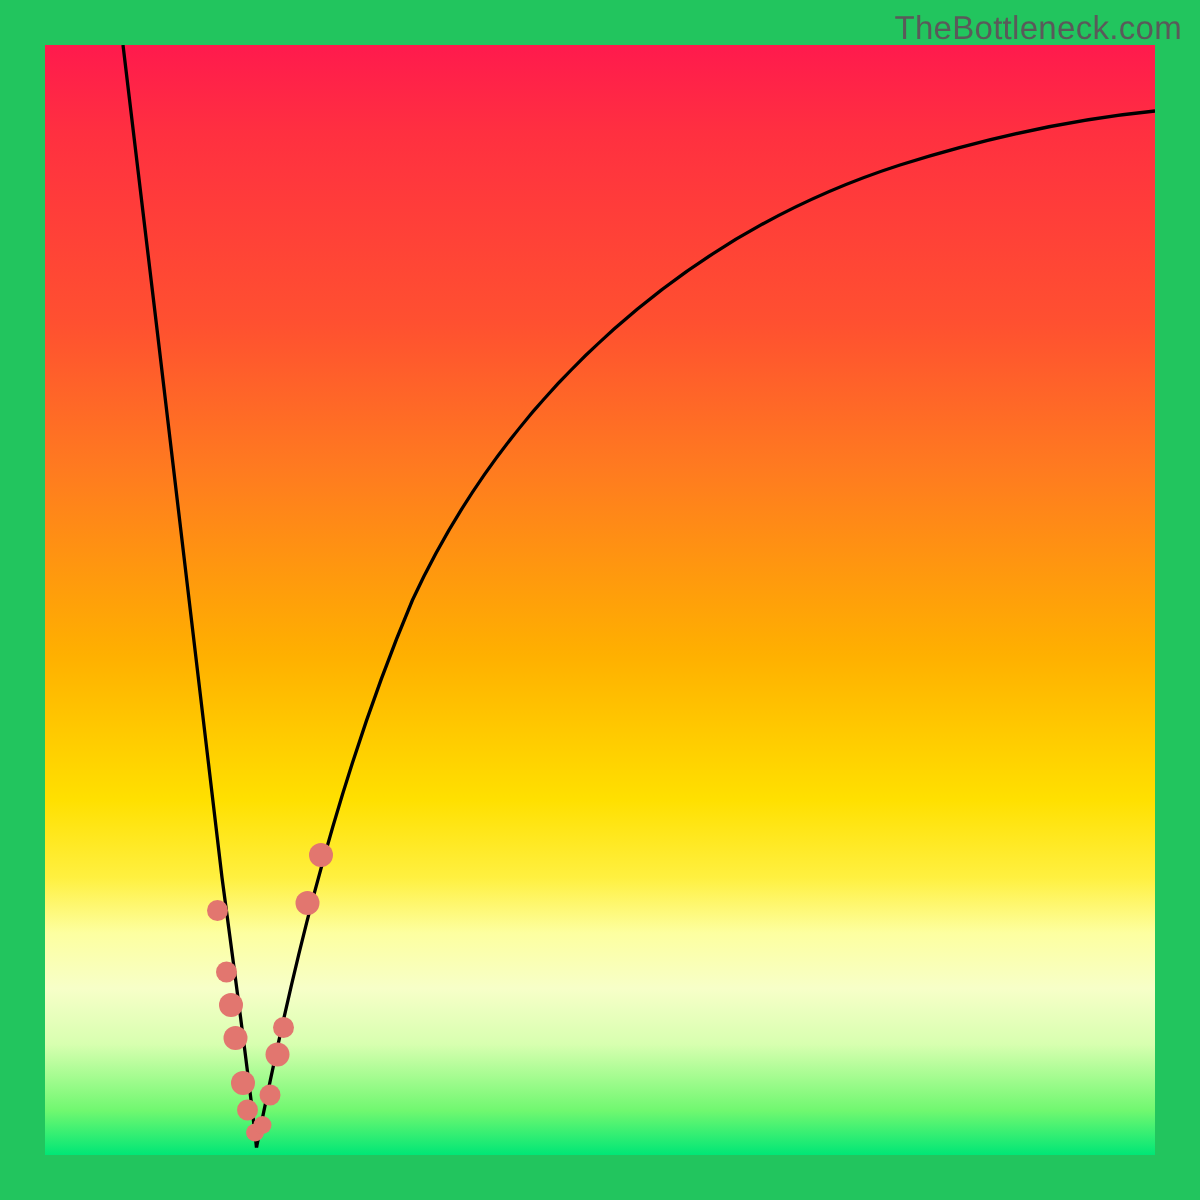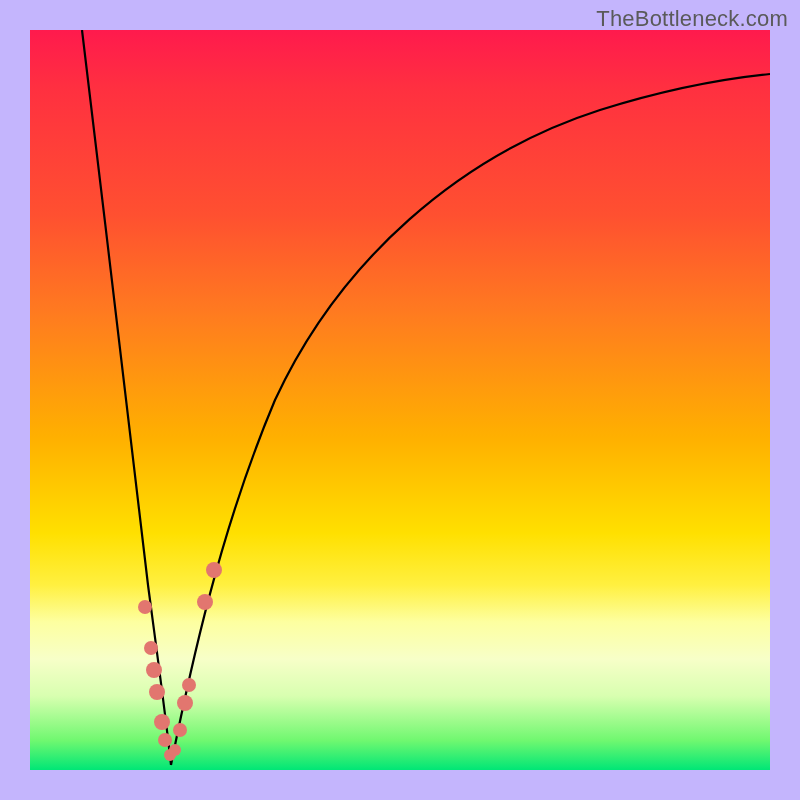--- a/index.html
+++ b/index.html
@@ -9,21 +9,21 @@
     height: 800px;
     background: #000;
     overflow: hidden;
   }
   .frame {
     position: absolute;
     left: 0;
     top: 0;
     width: 800px;
     height: 800px;
-    background: #c4b5fd;
+    background: #22c55e;
   }
   .plot {
     position: absolute;
     left: 30px;
     top: 30px;
     width: 740px;
     height: 740px;
     
     background: linear-gradient(to bottom,
       #ff1a4d 0%,

